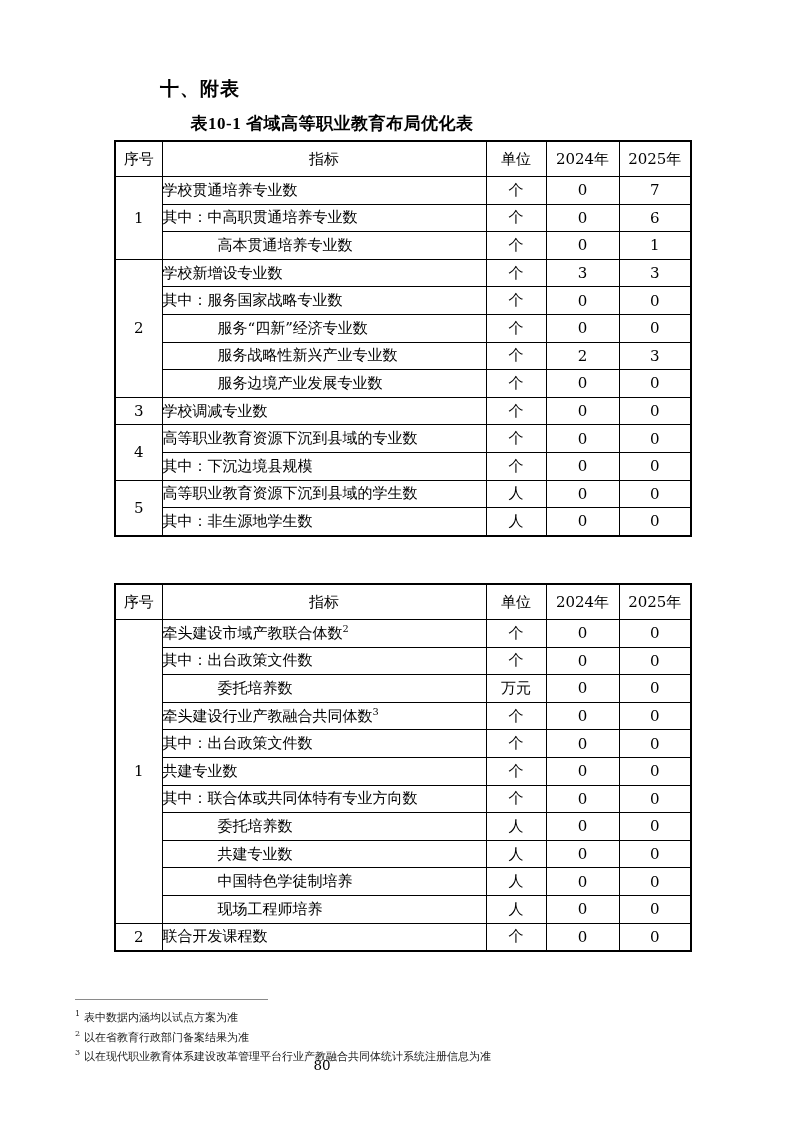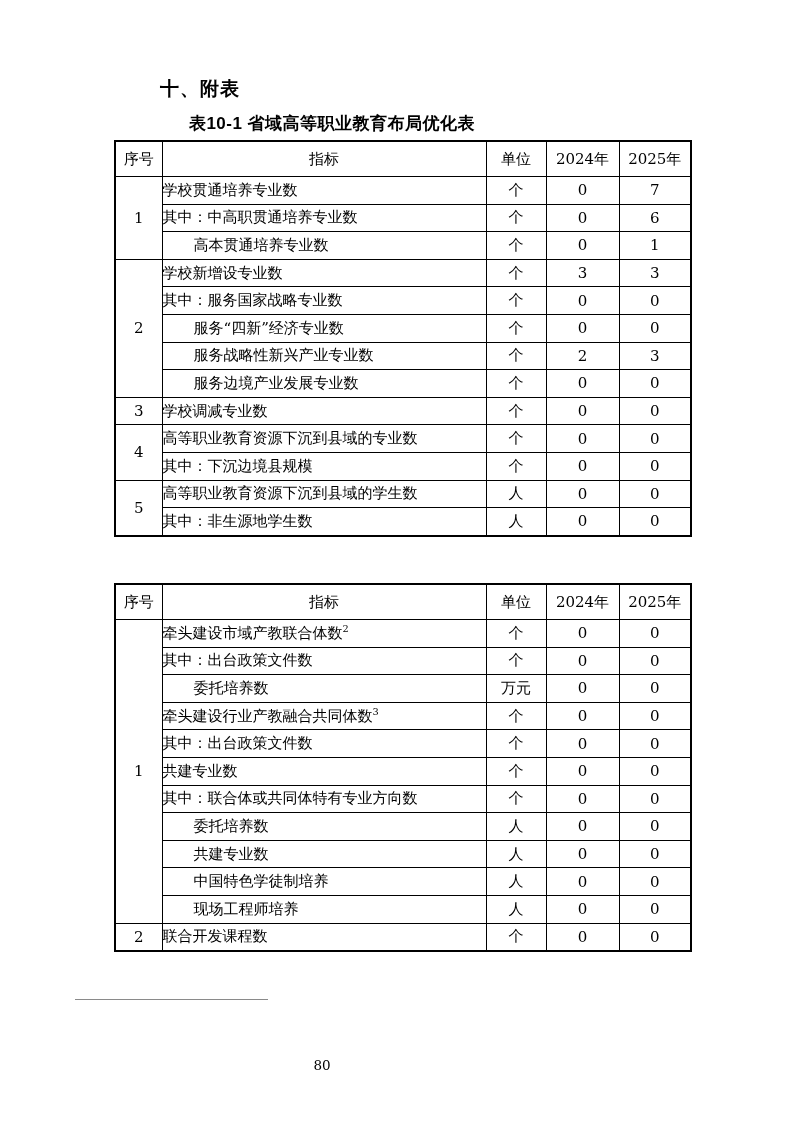--- a/index.html
+++ b/index.html
@@ -11,21 +11,21 @@
     font-family:"DejaVu Serif","Liberation Serif",serif;
     overflow:hidden;
   }
   .section-title {
     position:absolute; left:121px; top:76px;
     font-family:"Liberation Sans","DejaVu Sans",sans-serif;
     font-size:19px; font-weight:bold; letter-spacing:1px;margin-left:39px;
   }
   .table-title {
     position:absolute; left:0; width:664px; text-align:center;
-    font-family:Liberation Sans, sans-serif;
+    font-family:Liberation Serif, serif;
     font-size:17px; font-weight:bold; letter-spacing:0.5px;
   }
   .table-title sup { font-size:0.8em; vertical-align:4px; font-weight:bold; }
   #t1-title { top:112px; }
   #t2-title { top:548px; }
 
   .tbl-wrap { position:absolute; left:114px;border-radius:20px; }
   #t1-wrap { top:140px; }
   #t2-wrap { top:583px; }
 
@@ -36,21 +36,21 @@
     font-size:15px;
   }
   table.rpt th, table.rpt td { border:1px solid #000; padding:0; }
   table.rpt th {
     height:34px; font-weight:normal; text-align:center;
     font-size:15px;
   }
   table.rpt td { height:26.6px; }
   td.c-no   { text-align:center; }
   td.c-ind  { text-align:left; padding-left:7px; }
-  td.c-ind.indent { padding-left:31px; }
+  td.c-ind.indent { padding-left:55px; }
   td.c-unit, td.c-y1, td.c-y2 { text-align:center; }
   table.rpt sup { font-size:0.65em; vertical-align:super; }
 
   .footnotes { position:absolute; left:75px; top:999px; width:660px; }
   .footnote-rule { width:193px; border-top:1px solid #8a8a8a; margin:0 0 6px 0; }
   .footnote { font-size:11px; line-height:16px; color:#1a1a1a; }
   .footnote sup { font-size:8px; vertical-align:super; margin-right:4px; }
 
   .page-number {
     position:absolute; left:0; top:1057px; width:644px;
@@ -265,17 +265,22 @@
             <td class="c-unit">个</td>
             <td class="c-y1">0</td>
             <td class="c-y2">0</td>
           </tr>
         </tbody>
     </table>
   </div>
 
   <div class="footnotes">
     <div class="footnote-rule"></div>
+    <div id="footnote-list">
+        <div class="footnote"><sup>1</sup>表中数据内涵均以试点方案为准</div>
+        <div class="footnote"><sup>2</sup>以在省教育行政部门备案结果为准</div>
+        <div class="footnote"><sup>3</sup>以在现代职业教育体系建设改革管理平台行业产教融合共同体统计系统注册信息为准</div>
+      </div>
   </div>
 
   <div class="page-number">80</div>
 
 </div>
 
 </body></html>

